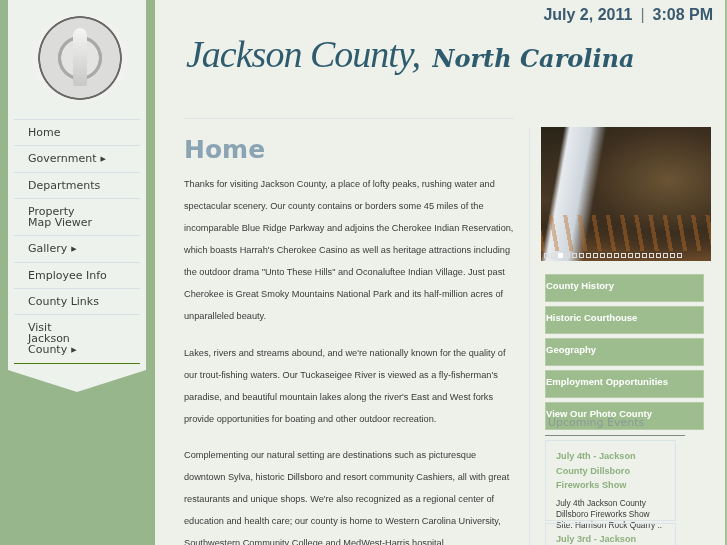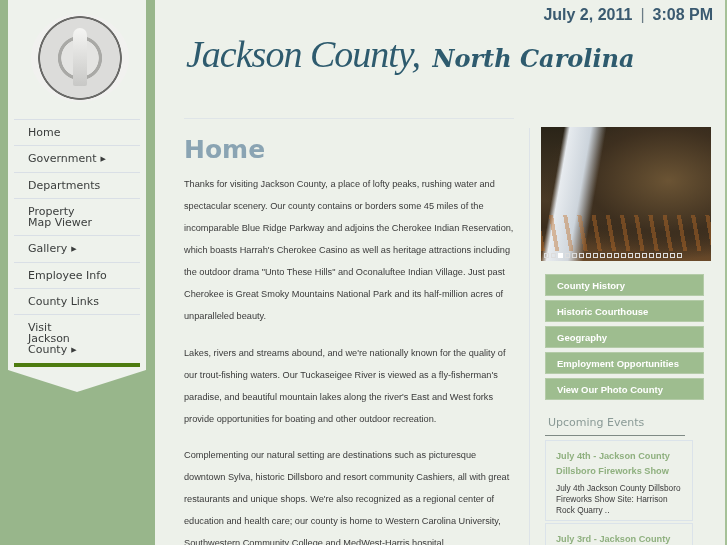--- a/index.html
+++ b/index.html
@@ -32,21 +32,21 @@
   }
   .nav {
     position: absolute; left: 6px; top: 119px; width: 126px;
   }
   .nav-item {
     display: block; border-top: 1px solid #d9dfe6;
     padding: 7px 0 7px 14px; font-size: 11px; line-height: 11px;
     color: #3a3d3c; cursor: pointer;
     font-family: "DejaVu Sans", sans-serif;
   }
-  .nav-item.last { border-bottom: 4px solid #4d7c0f; }
+  .nav-item.last { border-bottom: 1px solid #4d7c0f; }
   .caret { font-size: 7px; margin-left: 4px; vertical-align: 1px; }
   .right-edge {
     position: absolute; right: 0; top: 0; width: 2px; height: 545px; background: #a5c197;
   }
   .date-bar {
     position: absolute; right: 14px; top: 6px; font-size: 16px; font-weight: bold; color: #3a5a70;
   }
   .date-bar .sep { margin: 0 8px; color: #6a7c86; font-weight: normal; }
   .site-title {
     position: absolute; left: 186px; top: 32px; color: #2e5b6e;
@@ -86,31 +86,31 @@
   }
   .dots {
     position: absolute; left: 3px; bottom: 3px; display: flex; gap: 2px;
   }
   .dot {
     width: 5px; height: 5px; border: 1px solid #ddd; background: transparent; cursor: pointer;
   }
   .dot.active { background: #fff; border-color: #fff; }
   .quick-links { position: absolute; left: 545px; top: 274px; width: 159px; }
   .ql {
-    display: block; height: 22px; margin-bottom: 4px; background: #9ebd8f;
-    color: #fff; font-weight: bold; font-size: 9.5px; line-height: 22px; padding-left: 11px;
+    display: block; height: 28px; margin-bottom: 4px; background: #9ebd8f;
+    color: #fff; font-weight: bold; font-size: 9.5px; line-height: 22px; 
     border: 1px solid #b4cba8; cursor: pointer;
   }
   .events-title {
     position: absolute; left: 548px; top: 416px; font-size: 11px; color: #8a9a96;
     font-family: "DejaVu Sans", sans-serif;
   }
   .events-rule { position: absolute; left: 545px; top: 435px; width: 140px; height: 1px; background: #7f8a85; }
   .event {
-    position: absolute; left: 545px; width: 148px; border: 1px solid #dbe3ea; padding: 8px 10px;
+    position: absolute; left: 545px; width: 131px; border: 1px solid #dbe3ea; padding: 8px 10px;
   }
   .event-title { color: #8fb07f; font-weight: bold; font-size: 9.2px; line-height: 14.5px; cursor: pointer; }
   .event-desc { color: #3a3a3a; font-size: 8.3px; line-height: 11px; margin-top: 5px; }
 </style>
 </head>
 <body>
 
 <div class="left-rail"></div>
 <div class="sidebar">
   <div class="seal" title="Jackson County North Carolina seal">

